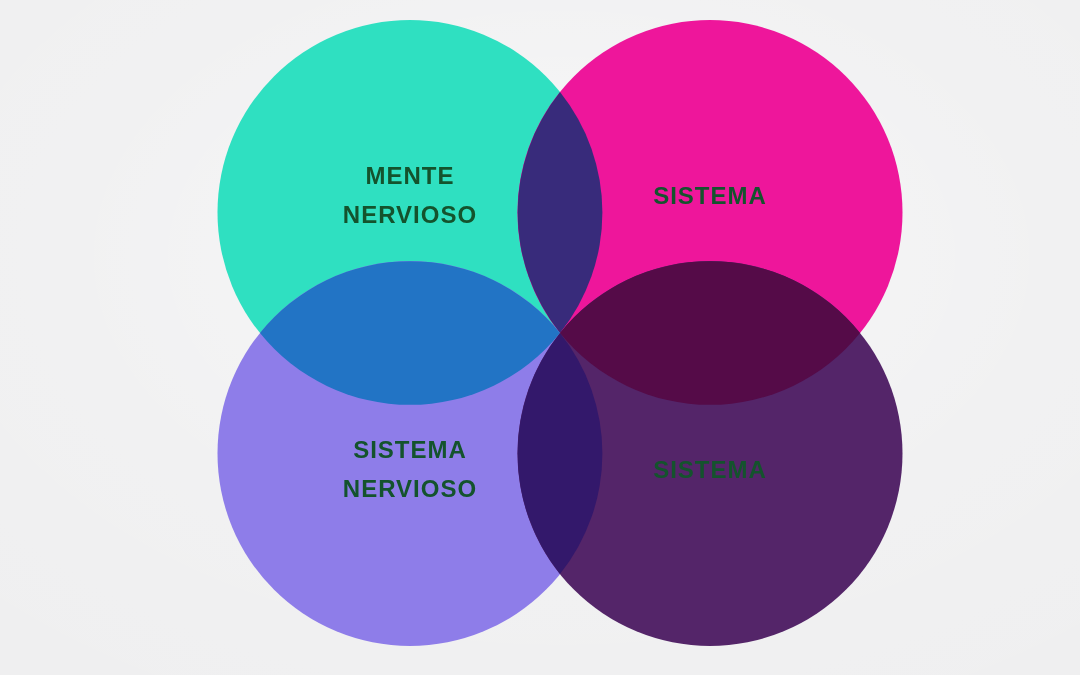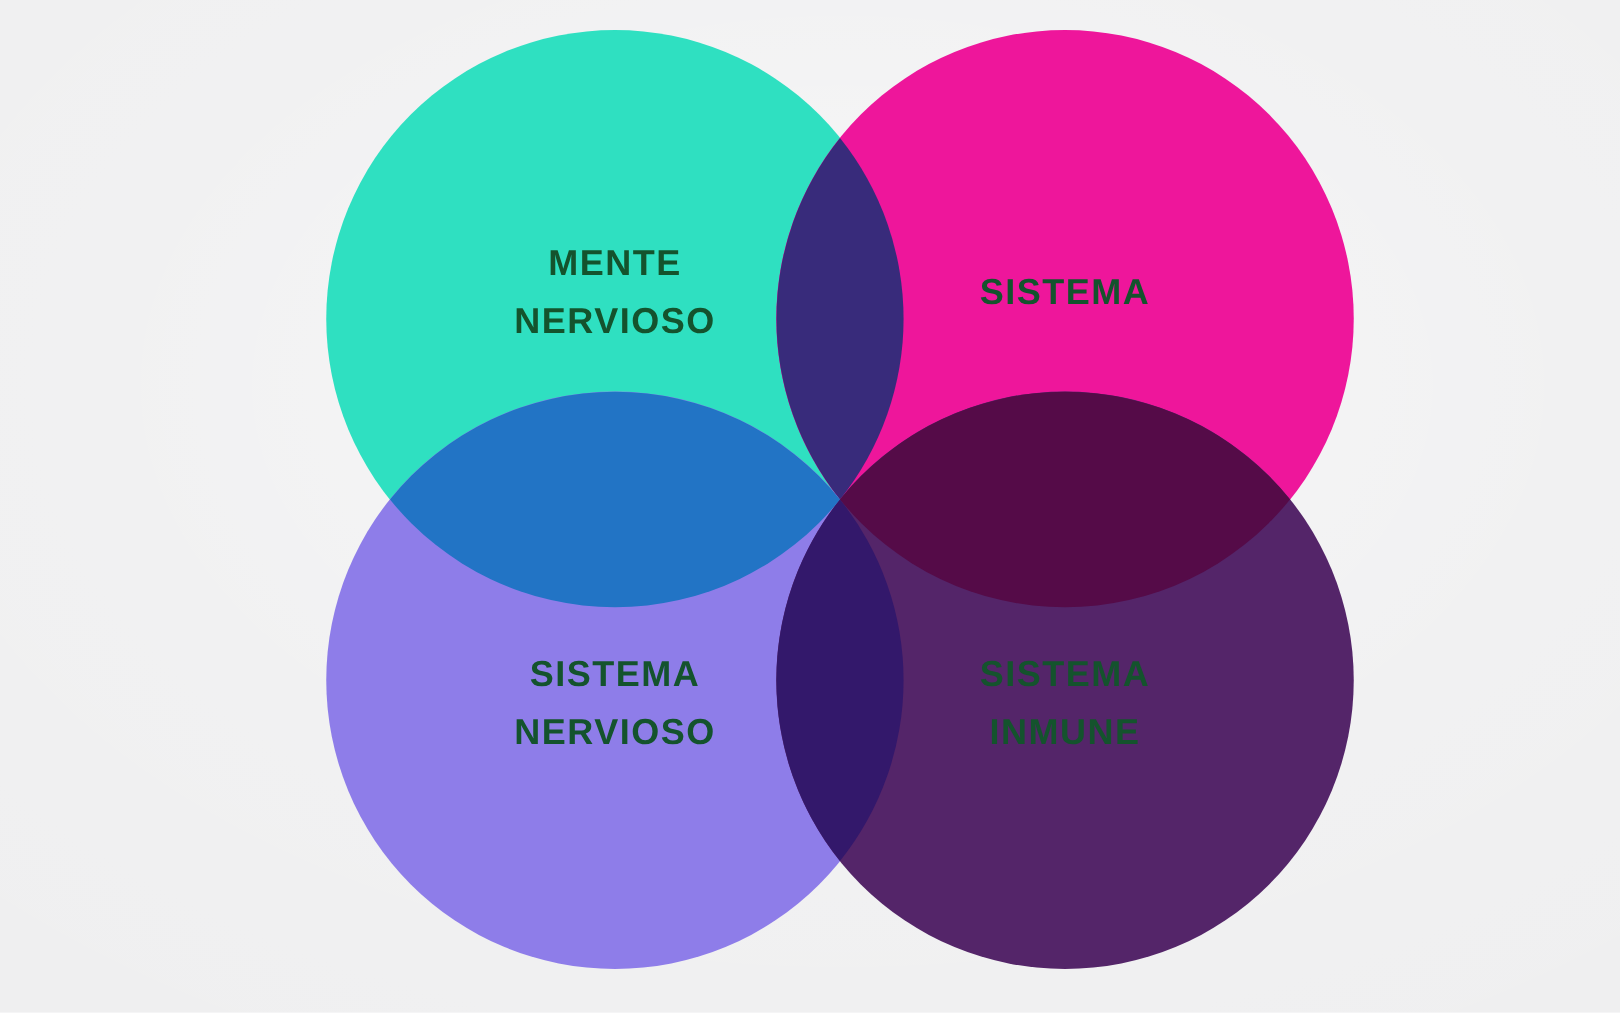--- a/index.html
+++ b/index.html
@@ -80,16 +80,15 @@
     <span>SISTEMA</span>
   </div>
 
   <div class="label label-nervioso">
     <span>SISTEMA</span>
     <span>NERVIOSO</span>
   </div>
 
   <div class="label label-inmune">
     <span>SISTEMA</span>
-    <span>INMUNE</span>
   </div>
 
 </div>
 
 </body></html>

